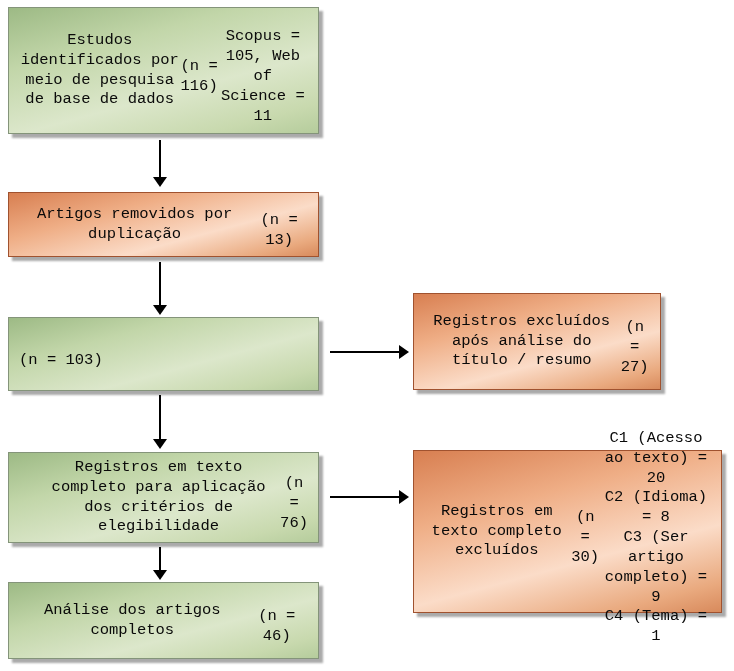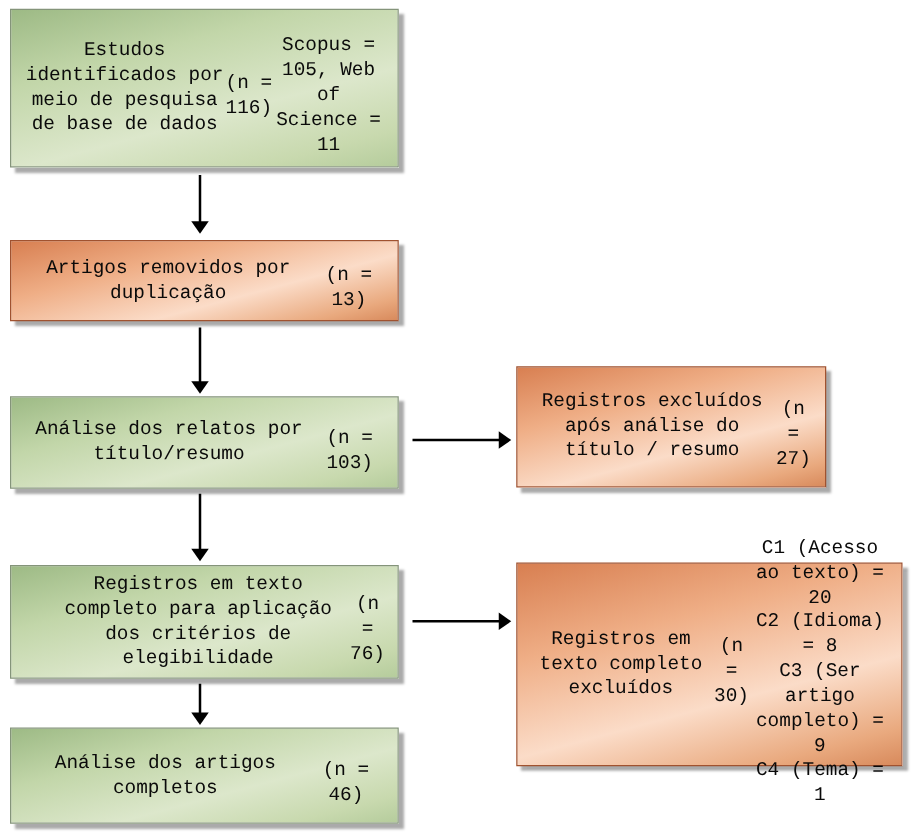--- a/index.html
+++ b/index.html
@@ -97,21 +97,20 @@
     <p class="gap">(n = 116)</p>
     <p class="gap">Scopus = 105, Web of Science = 11</p>
   </div>
 
   <div class="box salmon" id="box-duplicates">
     <p>Artigos removidos por duplicação</p>
     <p class="gap">(n = 13)</p>
   </div>
 
   <div class="box green" id="box-screening">
-    <p>Análise dos relatos por título/resumo</p>
     <p class="gap">(n = 103)</p>
   </div>
 
   <div class="box green" id="box-fulltext">
     <p>Registros em texto completo para aplicação dos critérios de elegibilidade</p>
     <p class="gap">(n = 76)</p>
   </div>
 
   <div class="box green" id="box-included">
     <p>Análise dos artigos completos</p>

